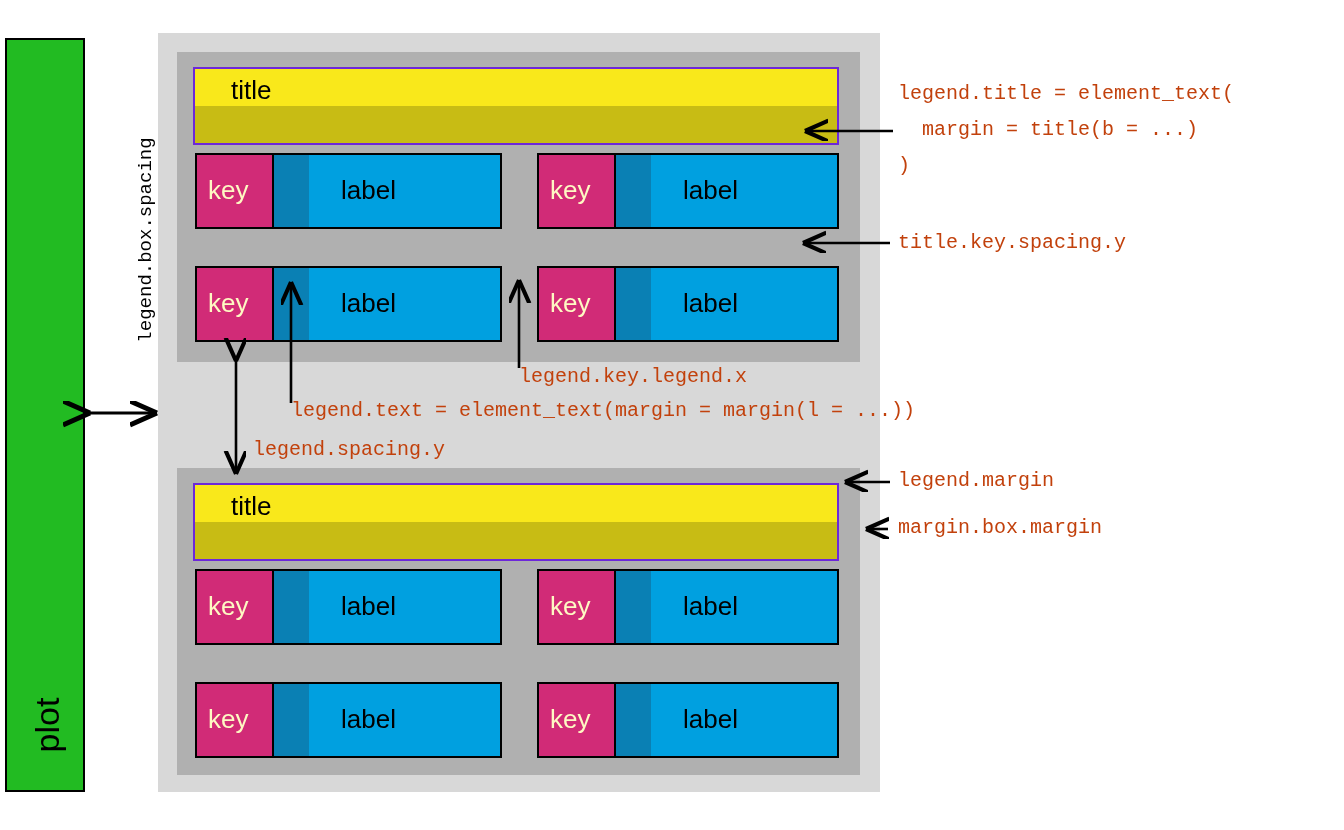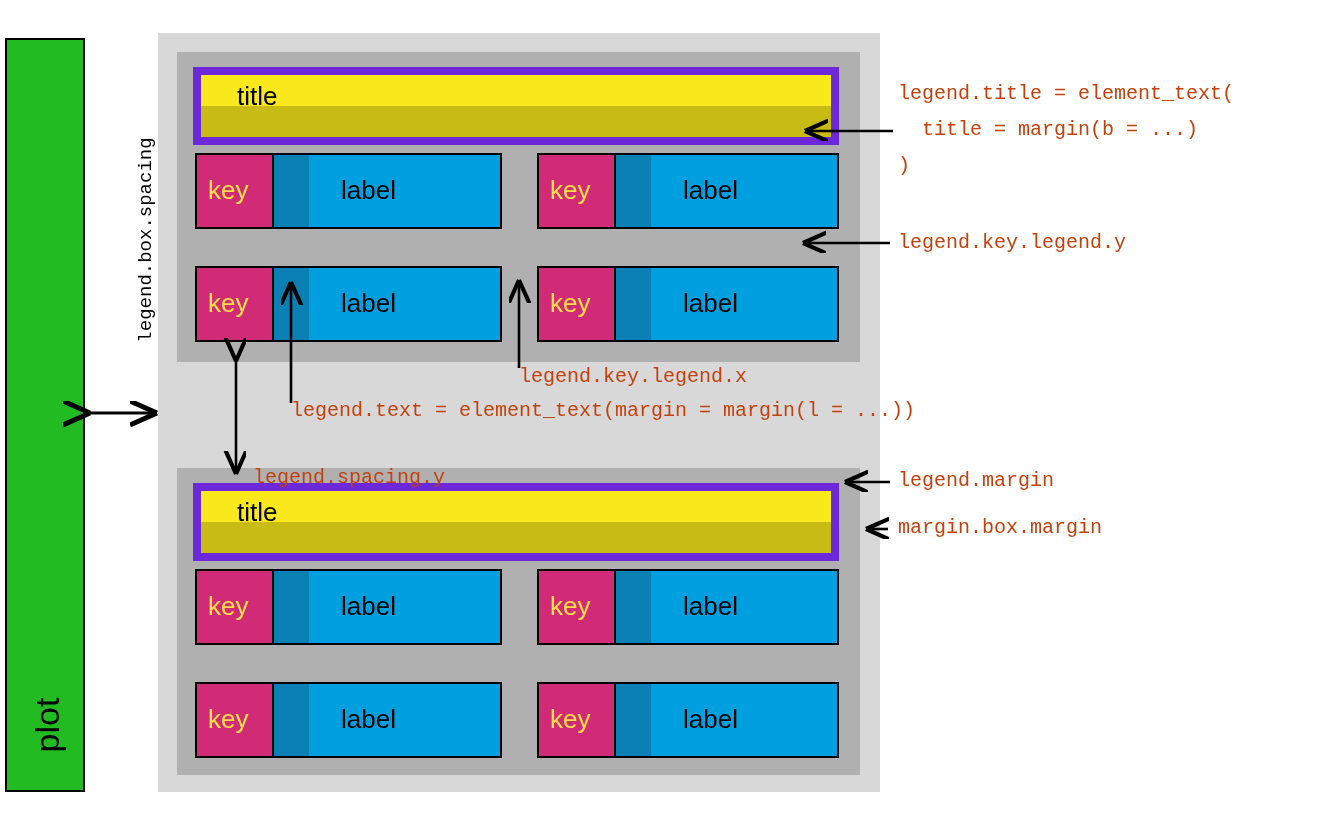--- a/index.html
+++ b/index.html
@@ -48,21 +48,21 @@
   #legend-box-1{ top:52px; width:683px; height:310px; }
   #legend-box-2{ top:468px; width:683px; height:307px; }
 
   
   .legend-content{ left:193px; }
   #legend-content-1{ top:67px; width:646px; height:280px; }
   #legend-content-2{ top:483px; width:646px; height:277px; }
 
   .title-row{
     position:absolute; left:0; width:646px; height:78px; top:0;
-    border:8px solid #6d28d9; box-sizing:border-box;
+    border:2px solid #6d28d9; box-sizing:border-box;
     background:#c8bc14;
   }
   .title-row .title-inner{
     position:absolute; left:0; top:0; right:0; height:50%;
     background:#f9e81b;
   }
   .title-row .title-text{
     position:absolute; left:36px; top:6px;
     font-size:26px; color:#000; z-index:2;
   }
@@ -71,21 +71,21 @@
   .key-item{
     position:absolute; top:0; height:76px;
     border:2px solid #000; box-sizing:border-box;
     background:#00a0e0;
   }
   .key-item .keybox{
     position:absolute; left:0; top:0; width:77px; height:100%;
     background:#d12b77; border-right:2px solid #000; box-sizing:border-box;
   }
   .key-item .keybox .ktext{
-    position:absolute; left:11px; top:20px; font-size:26px; color:#fde047;
+    position:absolute; left:11px; top:20px; font-size:26px; color:#fef9c3;
   }
   .key-item .textmargin{
     position:absolute; left:77px; top:0; width:35px; height:100%;
     background:#0a80b4;
   }
   .key-item .ltext{
     position:absolute; left:120px; top:20px; font-size:26px; color:#000;margin-left:24px;
   }
 
   
@@ -216,26 +216,26 @@
   <line x1="291" y1="403" x2="291" y2="282" stroke="#000" stroke-width="2.6" marker-end="url(#ah)"></line>
 
   <line x1="236" y1="361" x2="236" y2="474" stroke="#000" stroke-width="2.6" marker-start="url(#ah)" marker-end="url(#ah)"></line>
 
   <line x1="890" y1="482" x2="845" y2="482" stroke="#000" stroke-width="2.6" marker-end="url(#ah)"></line>
 
   <line x1="888" y1="529" x2="866" y2="529" stroke="#000" stroke-width="2.6" marker-end="url(#ah)"></line>
 </svg>
 
 <div class="abs anno" style="left:898px; top:84px;">legend.title = element_text(</div>
-<div class="abs anno" style="left:898px; top:120px;">  title = margin(b = ...)</div>
+<div class="abs anno" style="left:898px; top:120px;">  margin = title(b = ...)</div>
 <div class="abs anno" style="left:898px; top:156px;">)</div>
 
-<div class="abs anno" style="left:898px; top:233px;">legend.key.legend.y</div>
+<div class="abs anno" style="left:898px; top:233px;">title.key.spacing.y</div>
 
 <div class="abs anno" style="left:519px; top:367px;">legend.key.legend.x</div>
 
 <div class="abs anno" style="left:291px; top:401px;">legend.text = element_text(margin = margin(l = ...))</div>
 
-<div class="abs anno" style="left:253px; top:440px;margin-top:28px;">legend.spacing.y</div>
+<div class="abs anno" style="left:253px; top:440px;">legend.spacing.y</div>
 
 <div class="abs anno" style="left:898px; top:471px;text-align:right;">legend.margin</div>
 
 <div class="abs anno" style="left:898px; top:518px;">margin.box.margin</div>
 
 </body></html>

